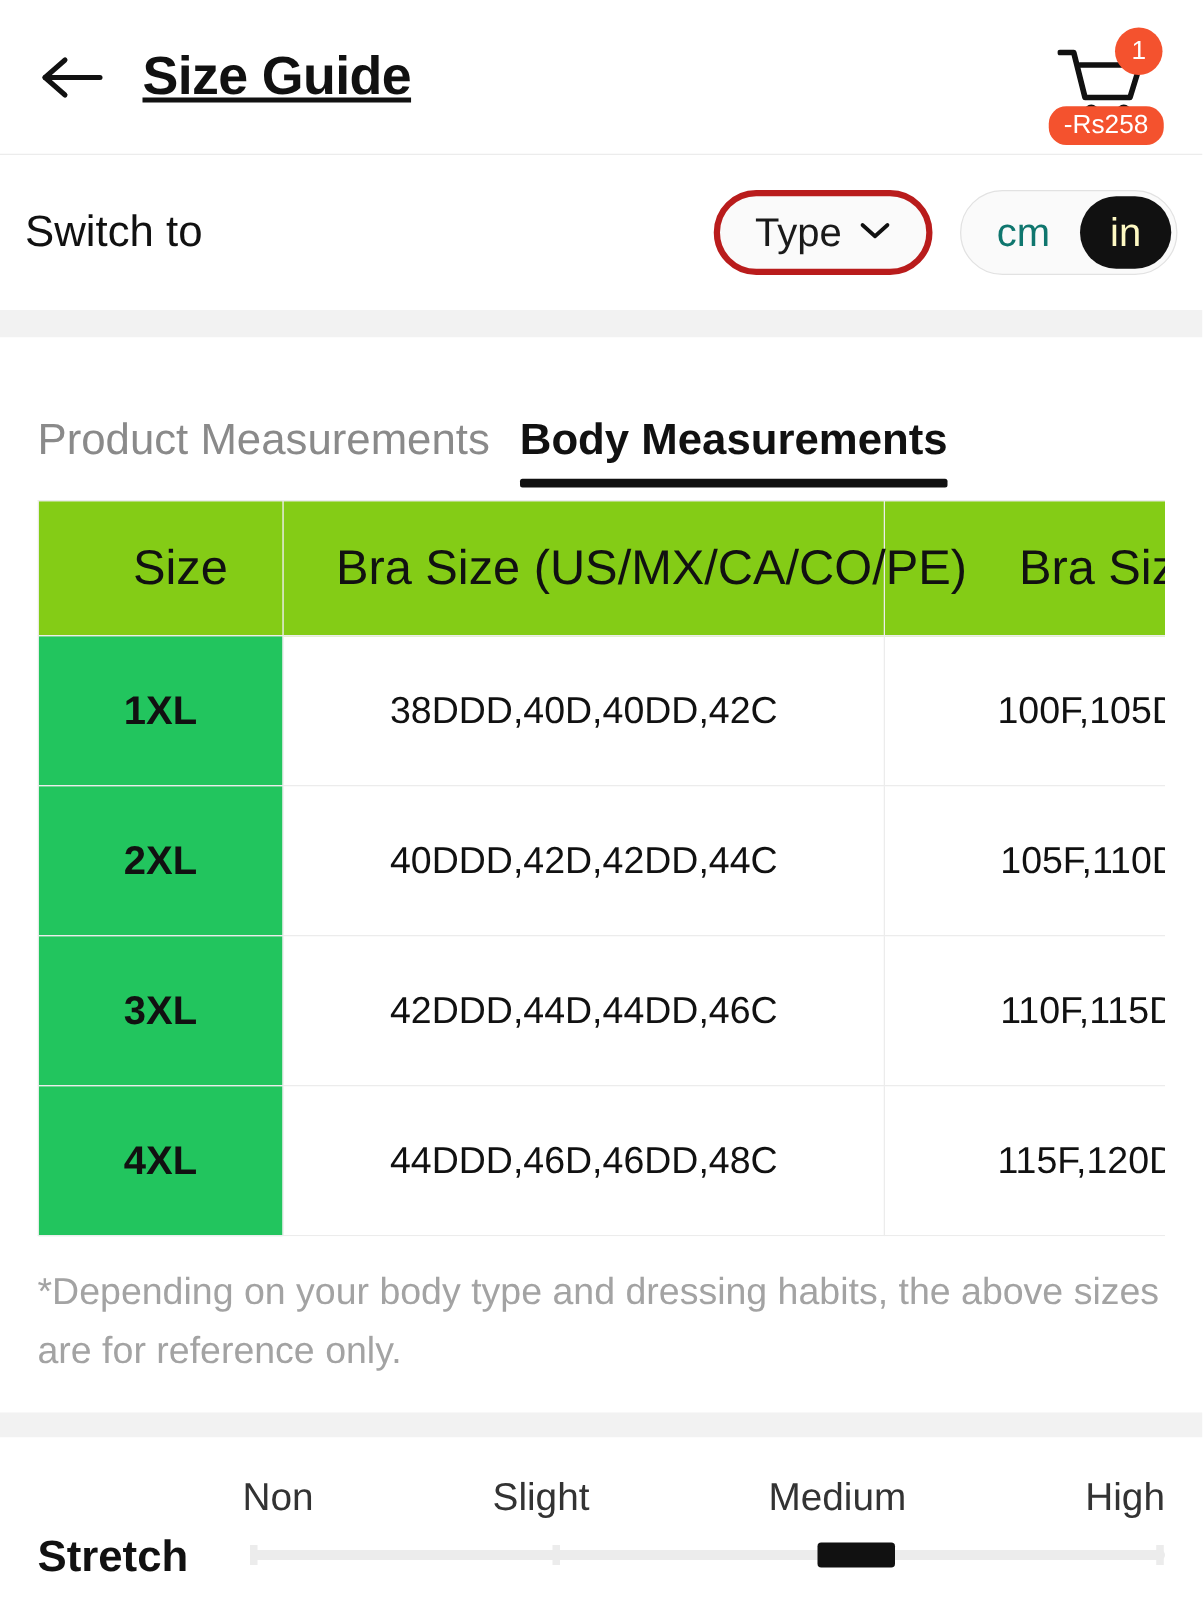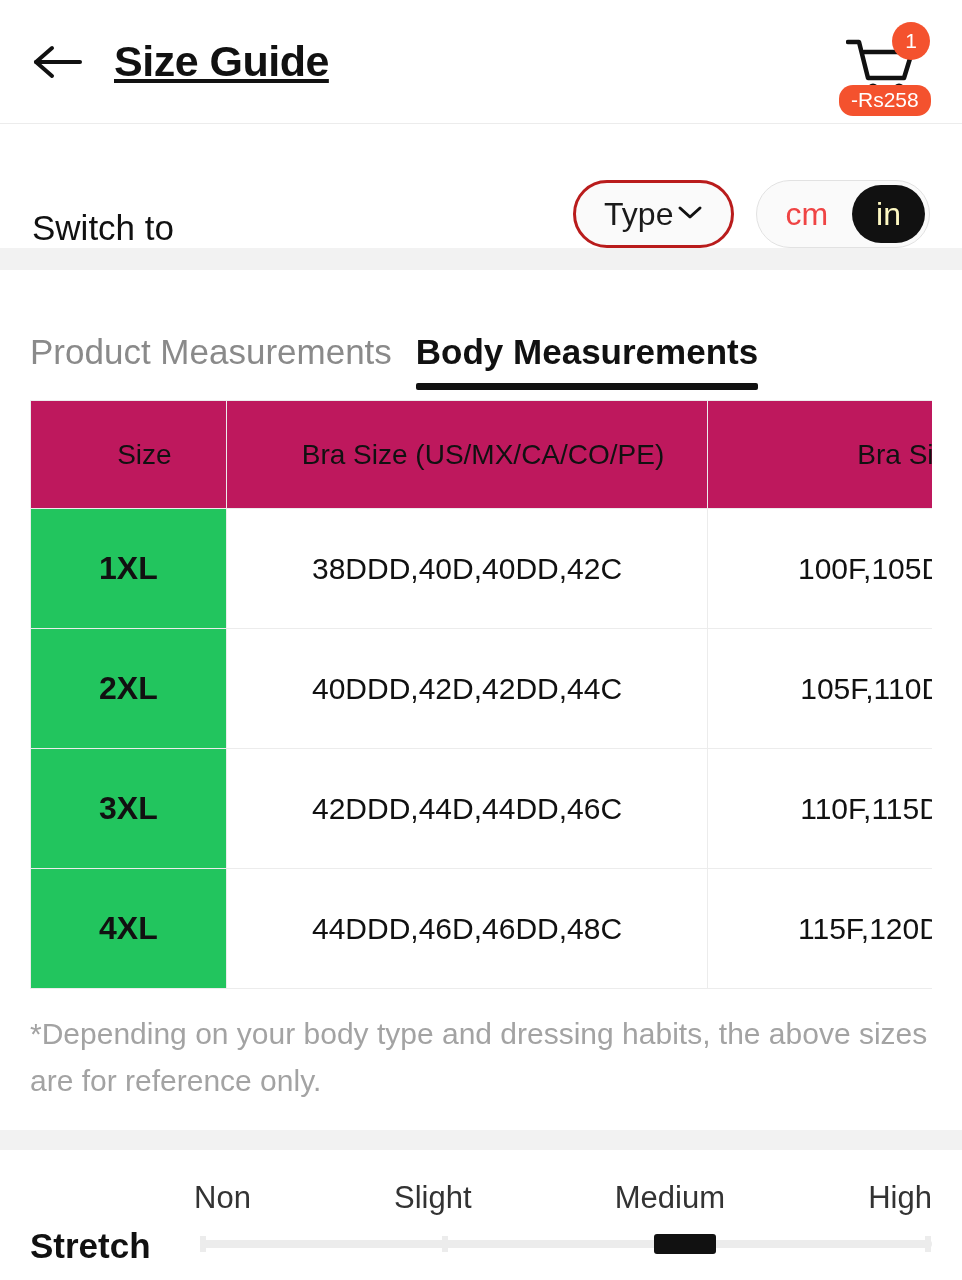--- a/index.html
+++ b/index.html
@@ -87,46 +87,46 @@
     padding: 3px 12px 4px 12px;
     white-space: nowrap;
     z-index: 2;
   }
 
   
   .switch-row {
     height: 124px;
     flex: 0 0 124px;
     display: flex;
-    align-items: flex-end;
-    padding: 0 32px;
+    align-items: center;
+    padding: 0 20px;
     background: #fff;
     position: relative;
   }
   .switch-label {
     font-size: 35px;
     color: #111;
     font-weight: normal;
   }
   .switch-controls {
     margin-left: auto;
     display: flex;
     align-items: center;
     gap: 22px;
   }
   .type-pill {
     height: 68px;
     min-width: 150px;
-    border: 3px solid #b91c1c;
+    border: 5px solid #b91c1c;
     border-radius: 40px;
     background: #fafafa;
     display: flex;
     align-items: center;
     justify-content: center;
-    gap: 4px;
+    gap: 14px;
     padding: 0 28px;
     cursor: pointer;
   }
   .type-pill .txt { font-size: 32px; color: #1a1a1a; }
   .unit-pill {
     height: 68px;
     border: 1px solid #e2e2e2;
     border-radius: 40px;
     background: #fafafa;
     display: flex;
@@ -135,21 +135,21 @@
     cursor: pointer;
   }
   .unit-opt {
     height: 58px;
     display: flex;
     align-items: center;
     justify-content: center;
     padding: 0 24px;
     font-size: 32px;
     border-radius: 34px;
-    color: #ef4444;
+    color: #0f766e;
   }
   .unit-opt.active {
     background: #111111;
     color: #fef9c3;
   }
 
   .gap-band {
     flex: 0 0 22px;
     background: #f2f2f2;
   }
@@ -202,23 +202,23 @@
     border: 1px solid #ececec;
     text-align: center;
     vertical-align: middle;
     font-size: 30px;
     color: #111;
     height: 120px;
     padding: 0 10px;
     white-space: nowrap;
   }
   table.size-table th {
-    background: #be185d;
+    background: #84cc16;
     font-weight: normal;
-    font-size: 28px;
+    font-size: 39px;
     height: 108px;
     padding-left: 42px;
   }
   table.size-table td.sizecol {
     width: 178px;
     background: #22c55e;
     font-weight: bold;
     font-size: 32px;
   }
   table.size-table th.sizecol {

